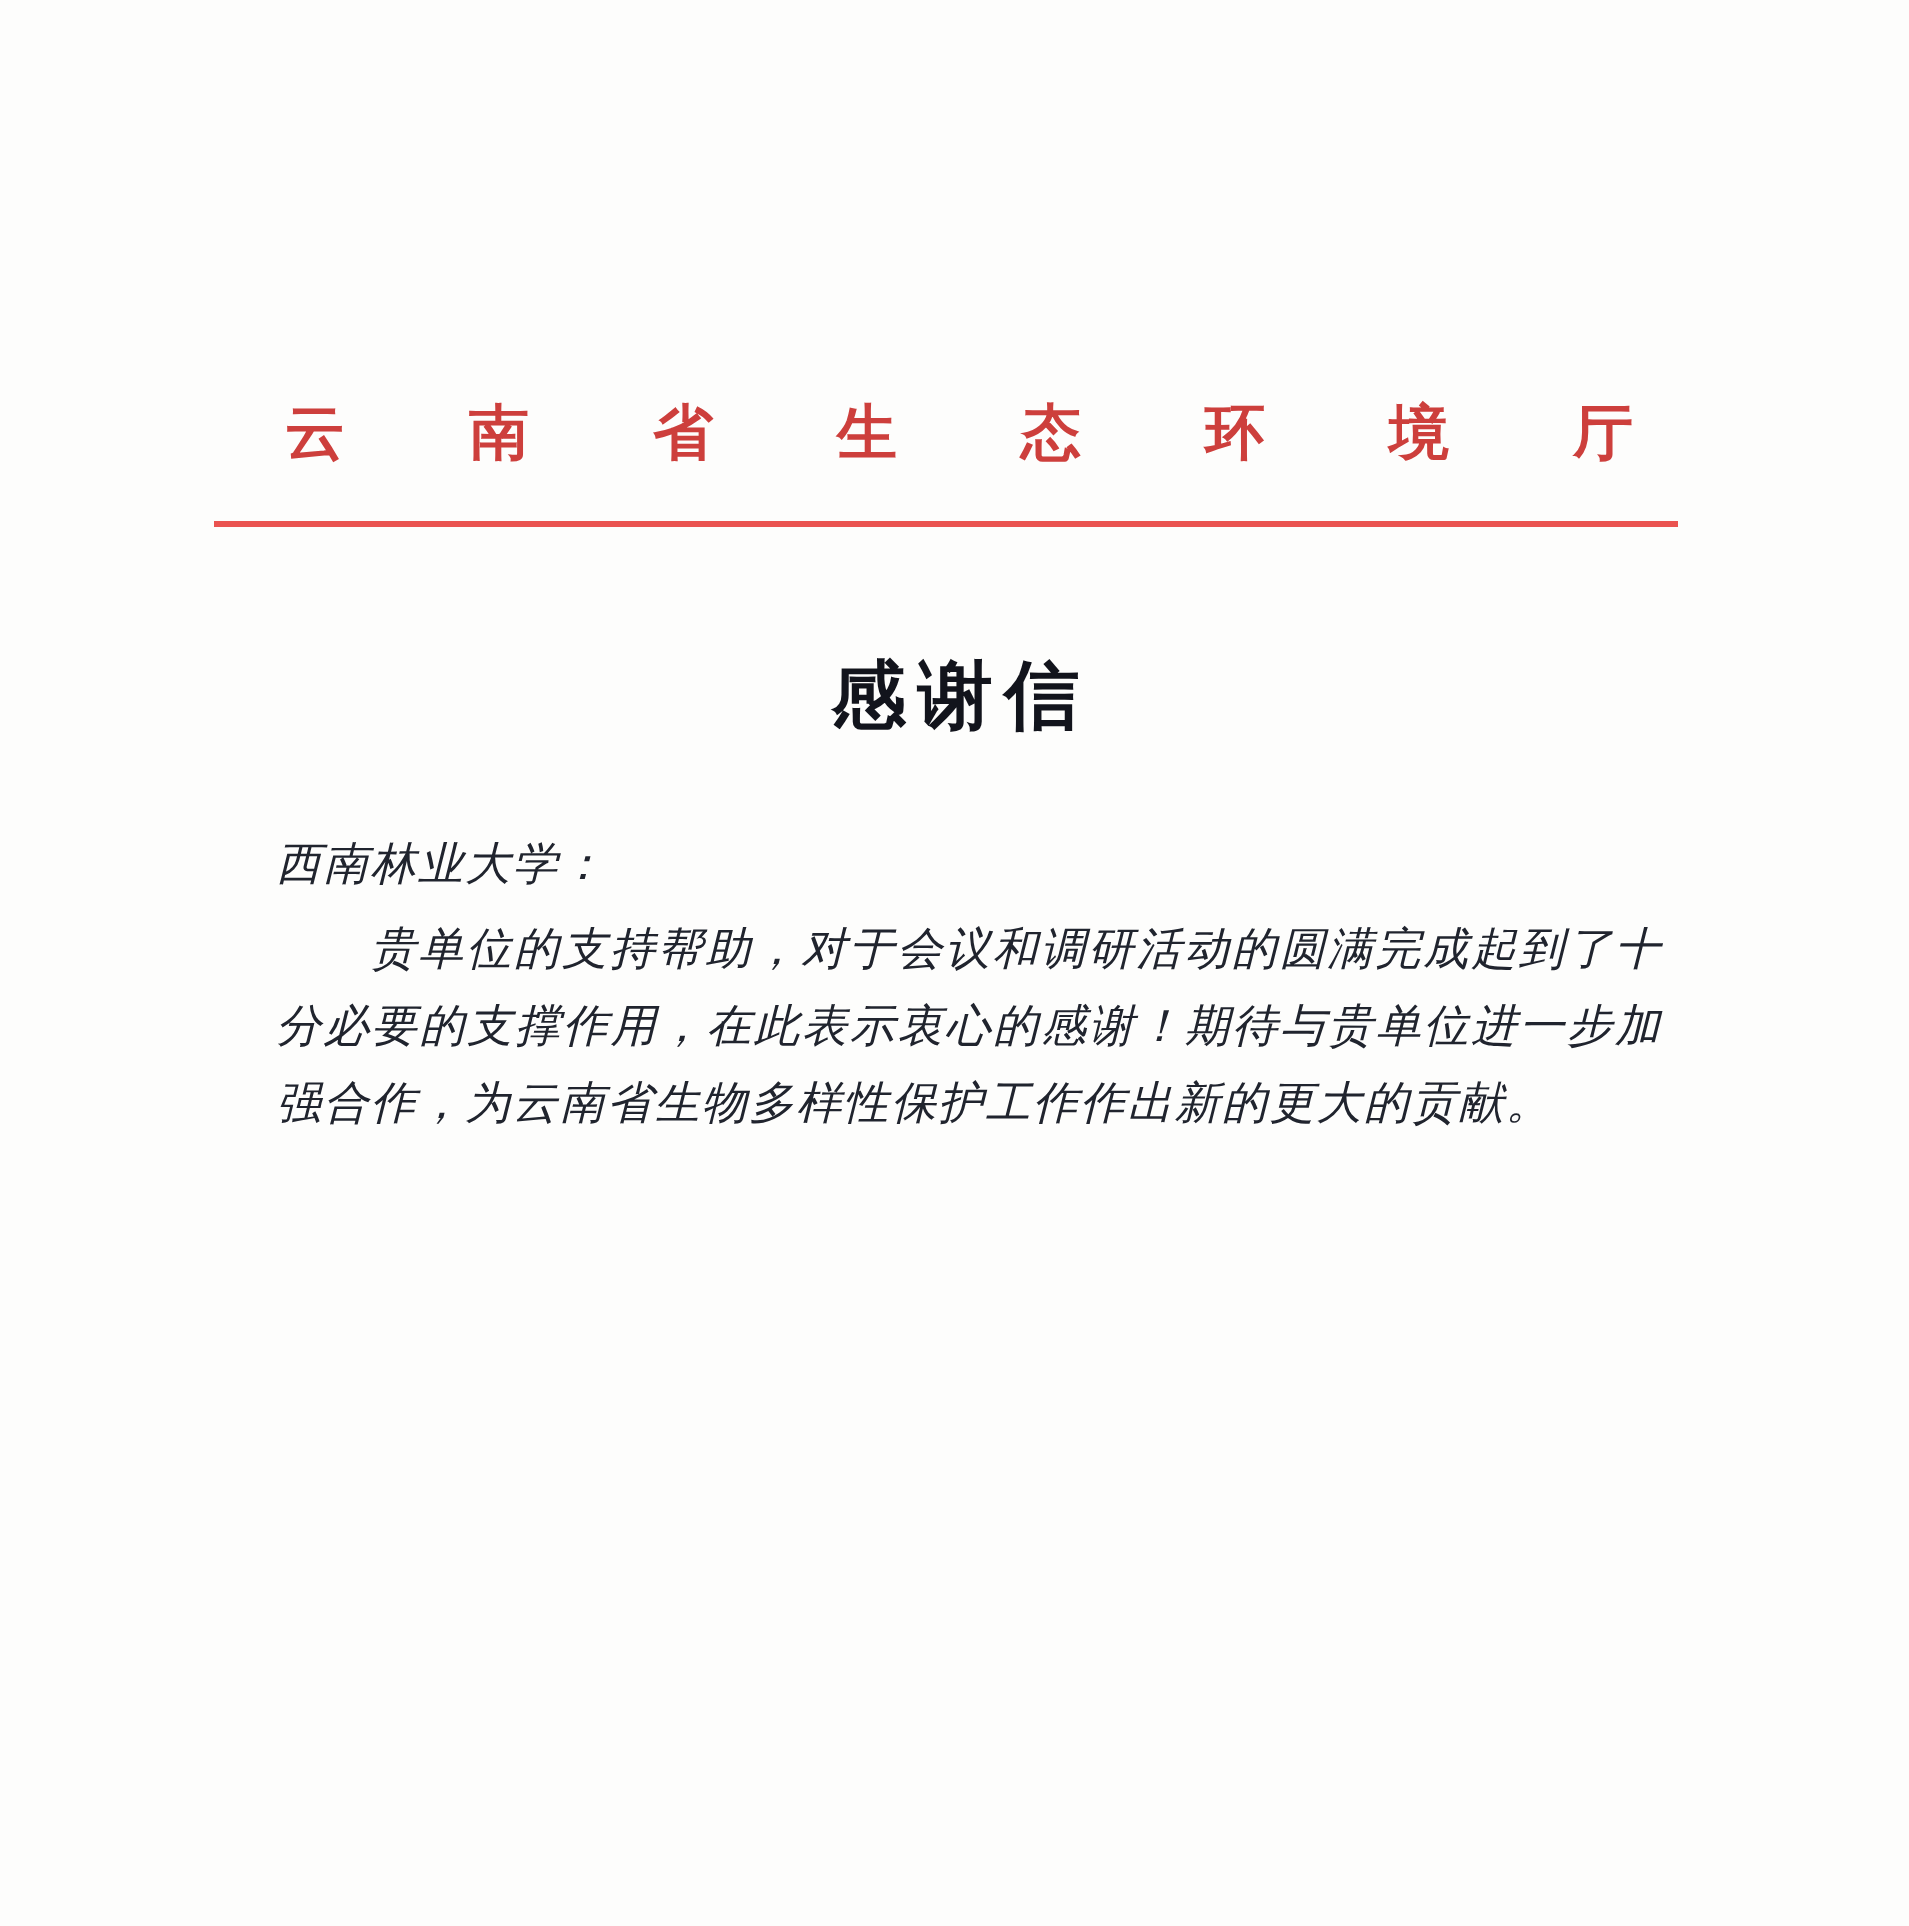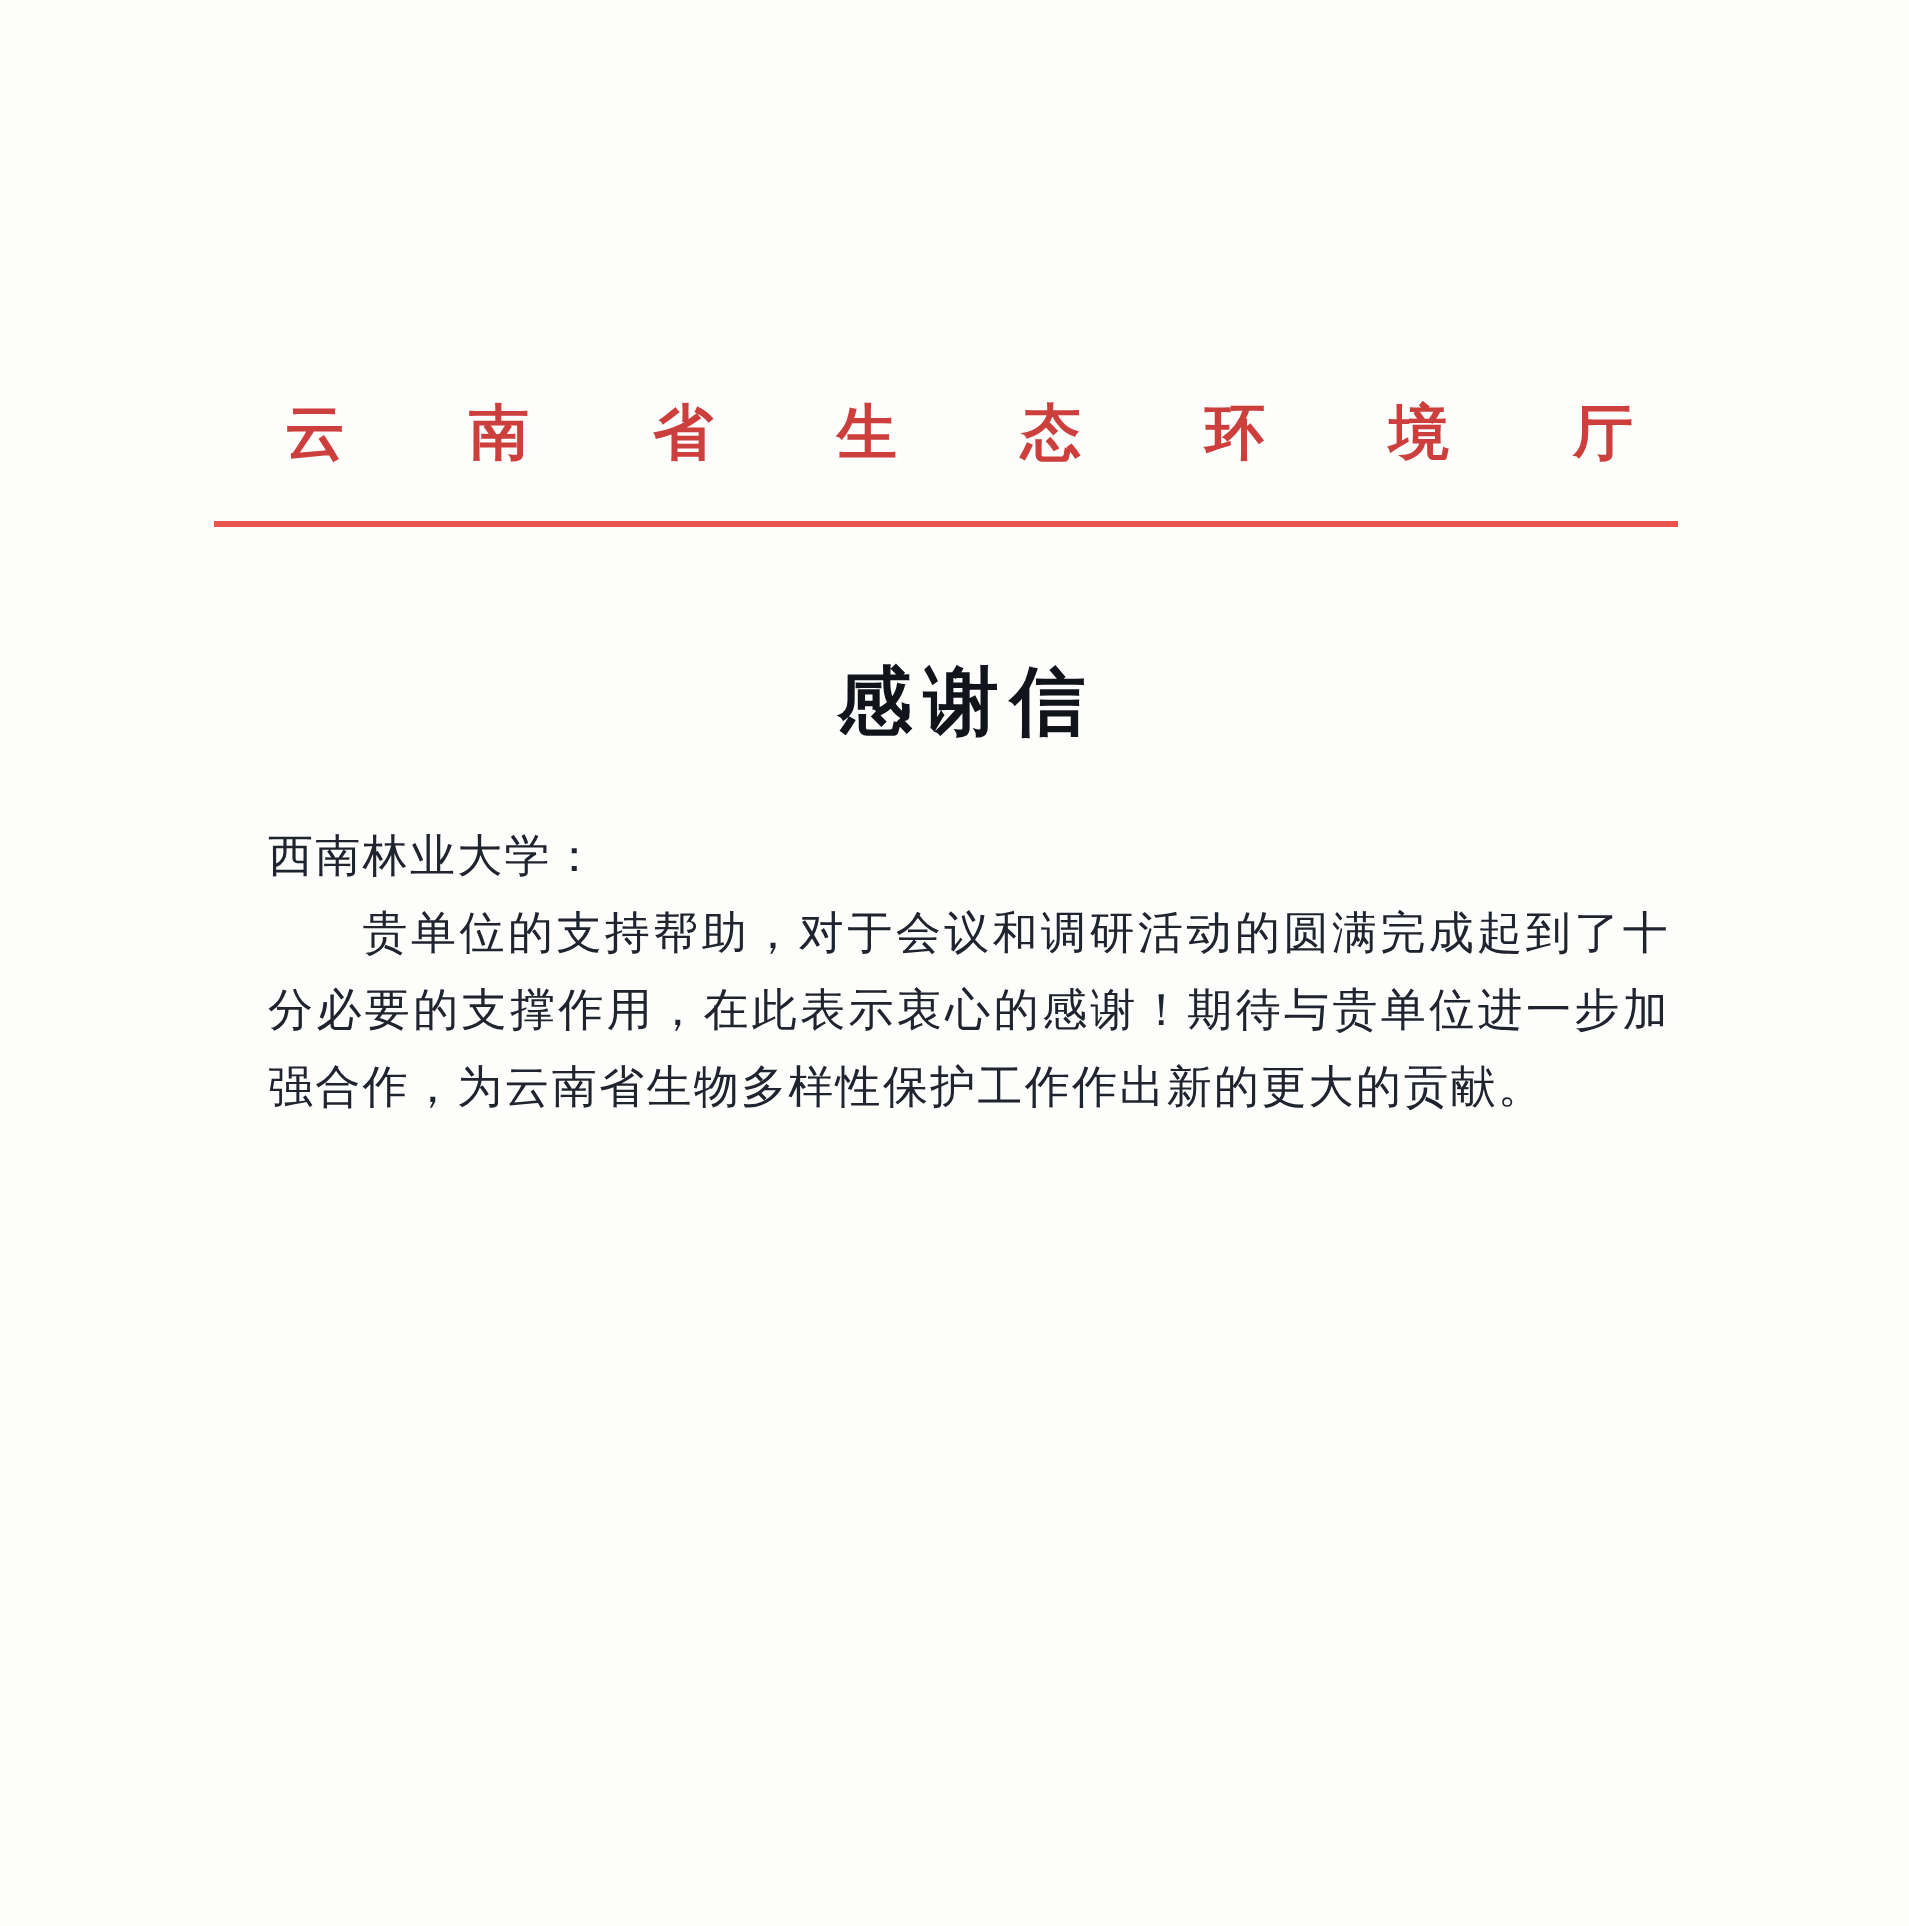--- a/index.html
+++ b/index.html
@@ -37,21 +37,21 @@
     width: 1464px;
     height: 6.2px;
     background: #ea5350;
   }
   
   .letter-title {
     position: absolute;
     left: 254px;
     top: 643px;
     width: 1402px;
-    margin: 12px;
+    margin: 6px;
     text-align: center;
     font-size: 75px;
     line-height: 92px;
     font-weight: 700;
     letter-spacing: 11.6px;
     color: #12141c;
     font-family: "Liberation Sans", "DejaVu Sans", sans-serif;
   }
   
   .letter-body {
@@ -61,21 +61,22 @@
     width: 1402px;
     font-size: 45px;
     line-height: 77px;
     letter-spacing: 2.3px;
     color: #20242e;
     text-align: justify;
     text-justify: inter-character;
     word-break: break-all;
   }
   .letter-body p {
-    margin: 0;
+    margin: 8px;
+    font-style: italic;
   }
   .letter-body p.para {
     text-indent: 2.1em;
   }
 </style>
 </head>
 <body>
 
 <div id="page">
 

